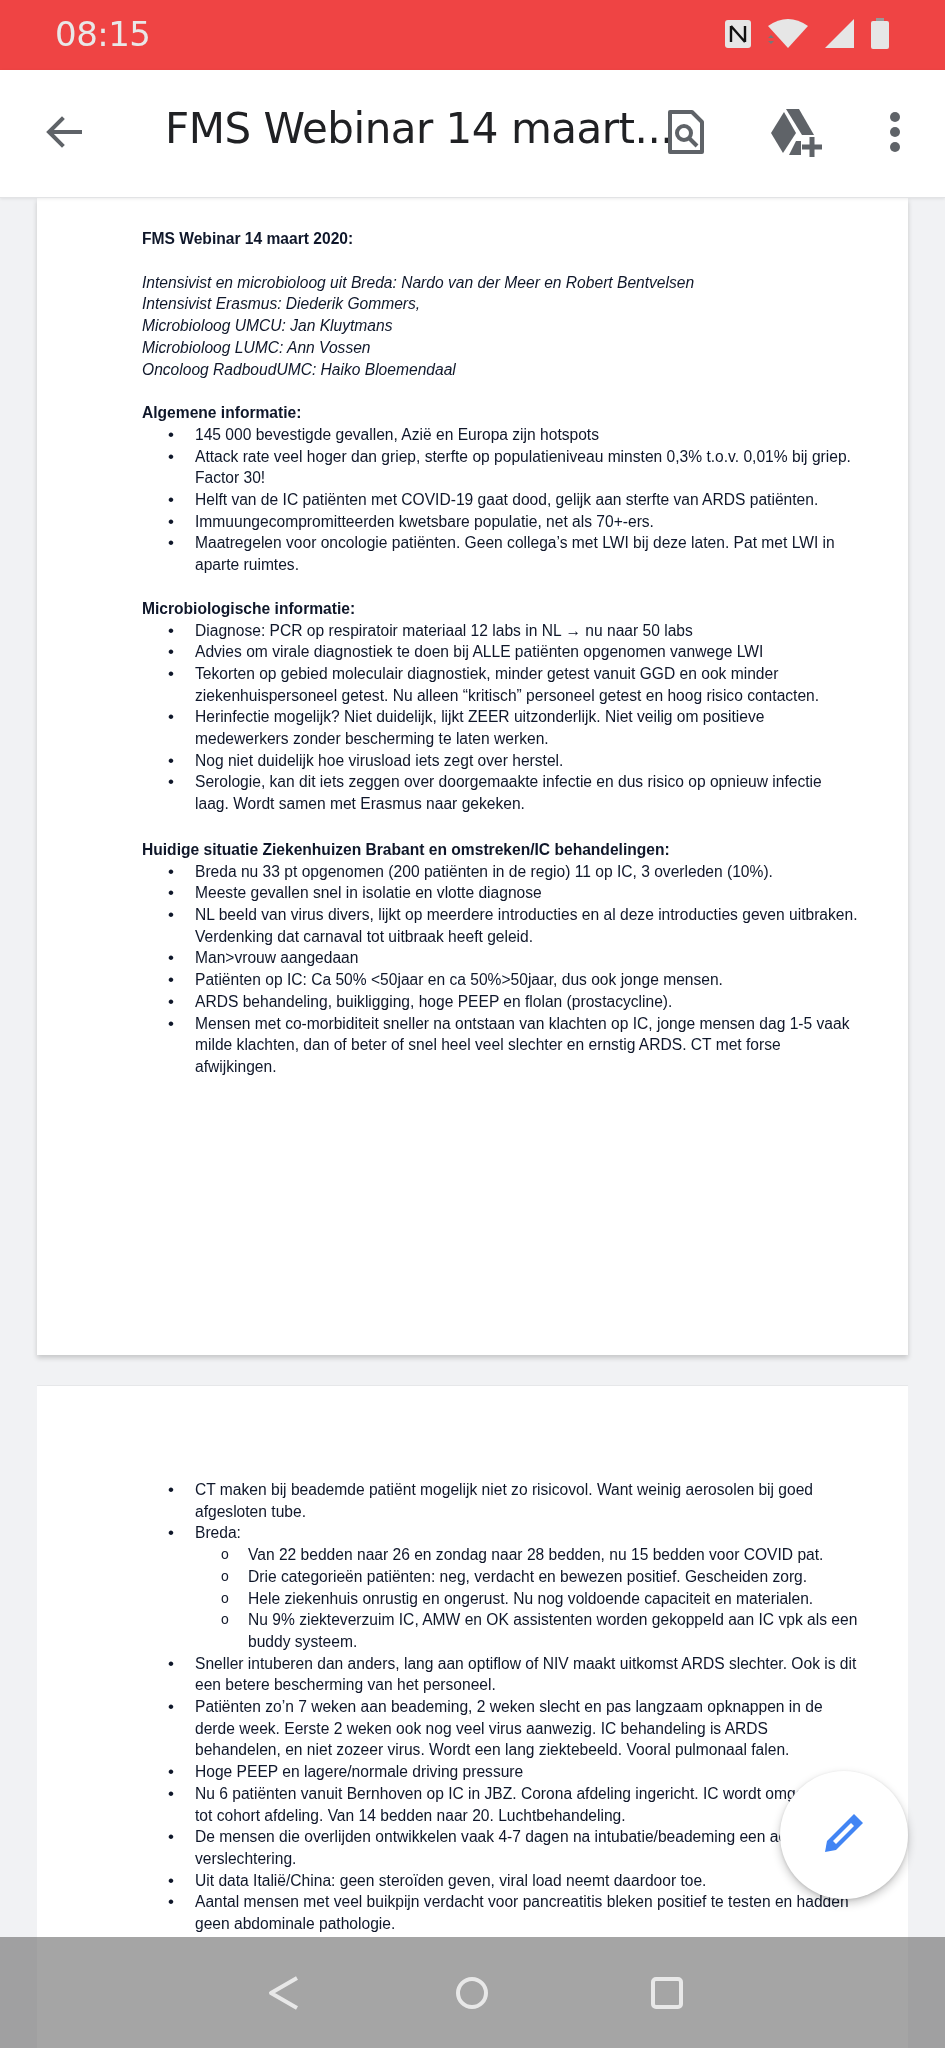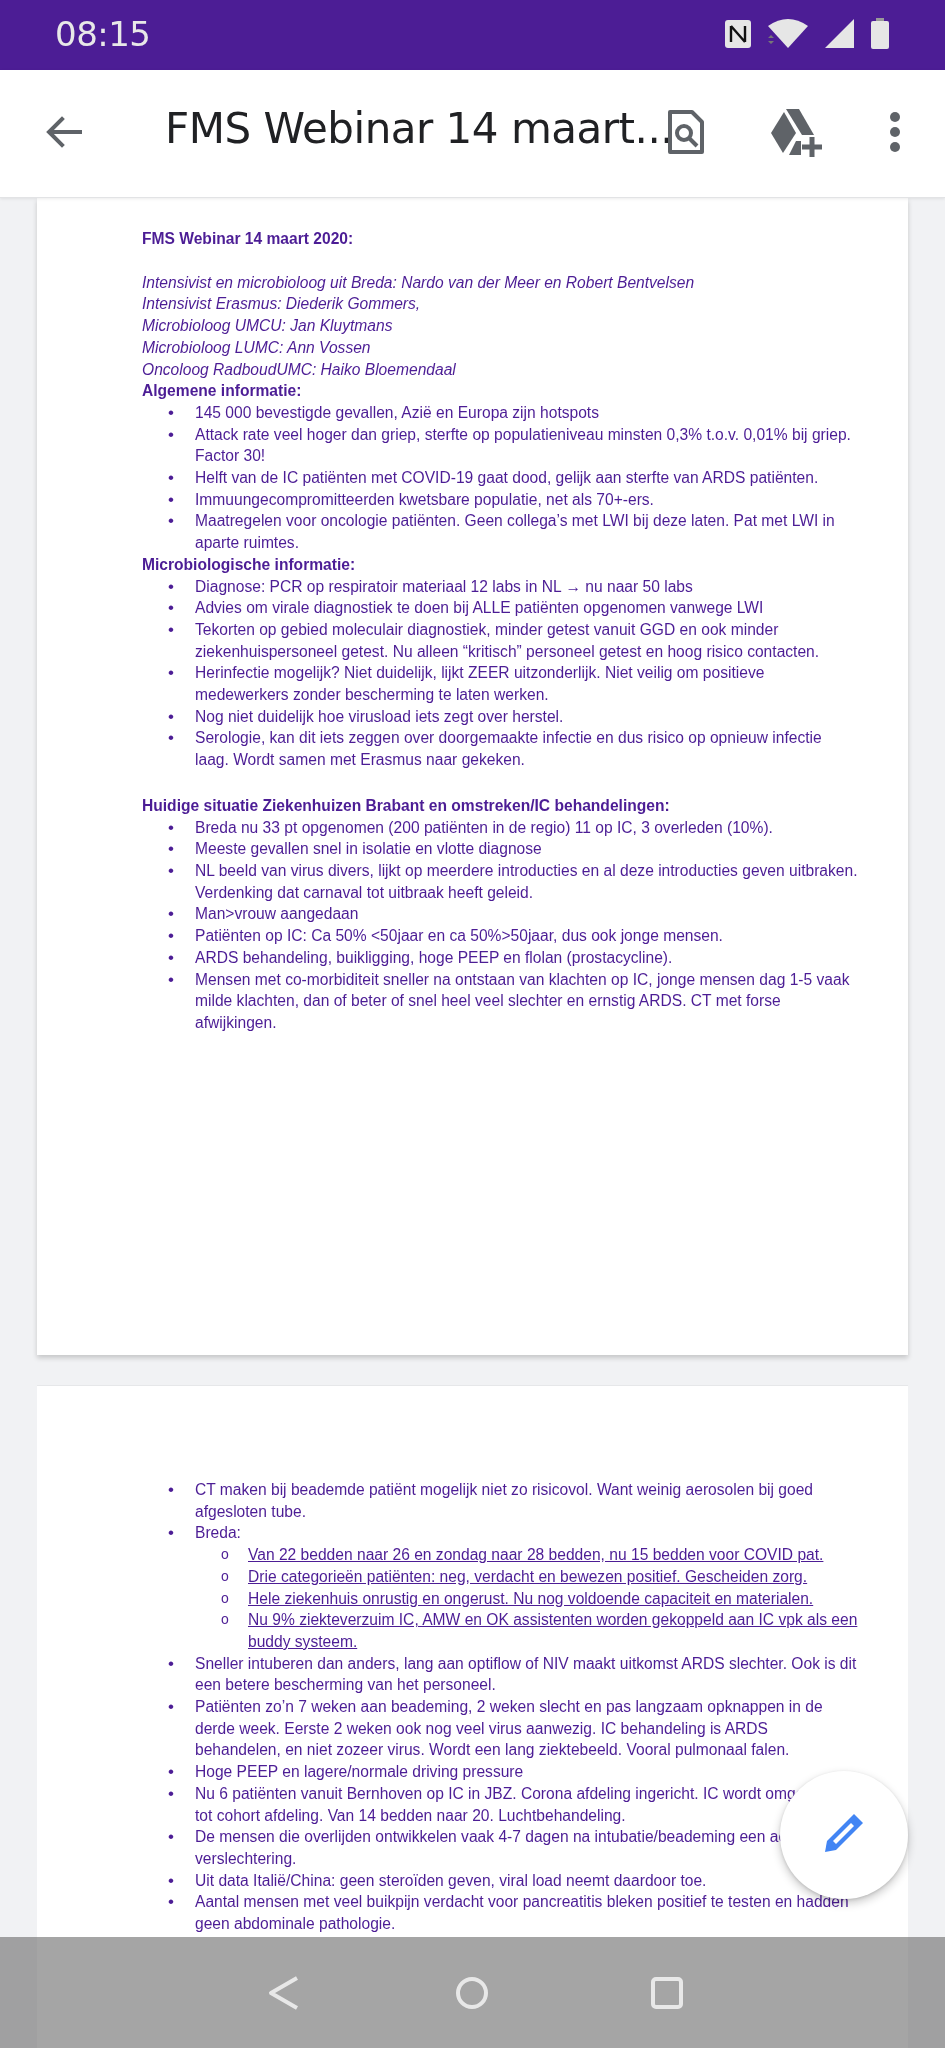--- a/index.html
+++ b/index.html
@@ -1,53 +1,53 @@
 <!DOCTYPE html>
 <html><head>
 <meta charset="utf-8">
 <style>
   * { box-sizing: border-box; margin: 0; padding: 0; }
   html, body { width: 945px; height: 2048px; overflow: hidden; background: #f1f2f4; }
   body { position: relative; font-family: "Liberation Sans", sans-serif; }
 
   
-  .status-bar { position: absolute; left: 0; top: 0; width: 945px; height: 70px; background: #4c1d95; color: #eee; }
+  .status-bar { position: absolute; left: 0; top: 0; width: 945px; height: 70px; background: #ef4444; color: #eee; }
   .status-time { position: absolute; left: 55px; top: 14px; font-size: 34px; font-family: "DejaVu Sans", sans-serif; letter-spacing: -0.5px; color: #e8e8e8; }
   .status-icons { position: absolute; right: 55px; top: 18px; height: 32px; display: flex; align-items: center; gap: 14px; }
   .status-icons svg { display: block; }
 
   
   .app-bar { position: absolute; left: 0; top: 70px; width: 945px; height: 128px; background: #fff; border-bottom: 1px solid #e2e3e5; box-shadow: 0 1px 3px rgba(0,0,0,0.08); z-index: 5; }
   .back-btn { position: absolute; left: 38px; top: 38px; width: 52px; height: 52px; display: flex; align-items: center; justify-content: center; cursor: pointer; }
   .app-title { position: absolute; left: 165px; top: 34px; font-size: 42px; color: #202124; font-family: "DejaVu Sans", sans-serif; white-space: nowrap; letter-spacing: -0.5px; }
   .app-btn { position: absolute; top: 36px; width: 56px; height: 56px; display: flex; align-items: center; justify-content: center; cursor: pointer; }
   .btn-find { left: 658px; }
   .btn-drive { left: 768px; }
   .btn-more { left: 867px; }
 
   
   .viewer { position: absolute; left: 0; top: 198px; width: 945px; height: 1850px; overflow: hidden; }
   .page { position: absolute; left: 37px; width: 871px; background: #fff; }
   .page1 { top: 0; height: 1157px; box-shadow: 0 3px 5px rgba(0,0,0,0.18); }
   .page2 { top: 1187px; height: 800px; border-top: 1px solid #e6e7e9; }
 
-  .doc { position: absolute; left: 105px; right: 50px; font-family: "Liberation Sans", sans-serif; font-size: 15.6px; color: #4c1d95; line-height: 21.7px; }
+  .doc { position: absolute; left: 105px; right: 50px; font-family: "Liberation Sans", sans-serif; font-size: 15.6px; color: #0f172a; line-height: 21.7px; }
   .page1 .doc { top: 30px; }
   .page2 .doc { top: 93px; }
 
   .doc-title { font-weight: bold; margin-bottom: 22px; }
   .speakers p { font-style: italic; }
-  .section { }
+  .section { margin-top: 22px; }
   .section.gap2 { margin-top: 24px; }
   .section-heading { font-weight: bold; }
   ul.bullets { list-style: none; }
   ul.bullets > li { position: relative; padding-left: 53px; }
   ul.bullets > li::before { content: "\2022"; position: absolute; left: 26px; top: 0; font-size: 17px; }
   ul.sub { list-style: none; }
-  ul.sub > li { position: relative; padding-left: 53px; text-decoration: underline; }
+  ul.sub > li { position: relative; padding-left: 53px; }
   ul.sub > li::before { content: "o"; position: absolute; left: 26px; top: 0; font-size: 14px; }
 
   
   .fab { position: absolute; left: 780px; top: 1771px; width: 128px; height: 128px; border-radius: 50%; background: #fff; box-shadow: 0 4px 10px rgba(0,0,0,0.22), 0 1px 3px rgba(0,0,0,0.12); display: flex; align-items: center; justify-content: center; cursor: pointer; z-index: 6; }
 
   
   .nav-bar { position: absolute; left: 0; top: 1937px; width: 945px; height: 111px; background: rgba(110,110,110,0.62); z-index: 7; }
   .nav-btn { position: absolute; top: 36px; width: 44px; height: 44px; display: flex; align-items: center; justify-content: center; cursor: pointer; }
   .nav-back { left: 262px; }
   .nav-home { left: 450px; }

